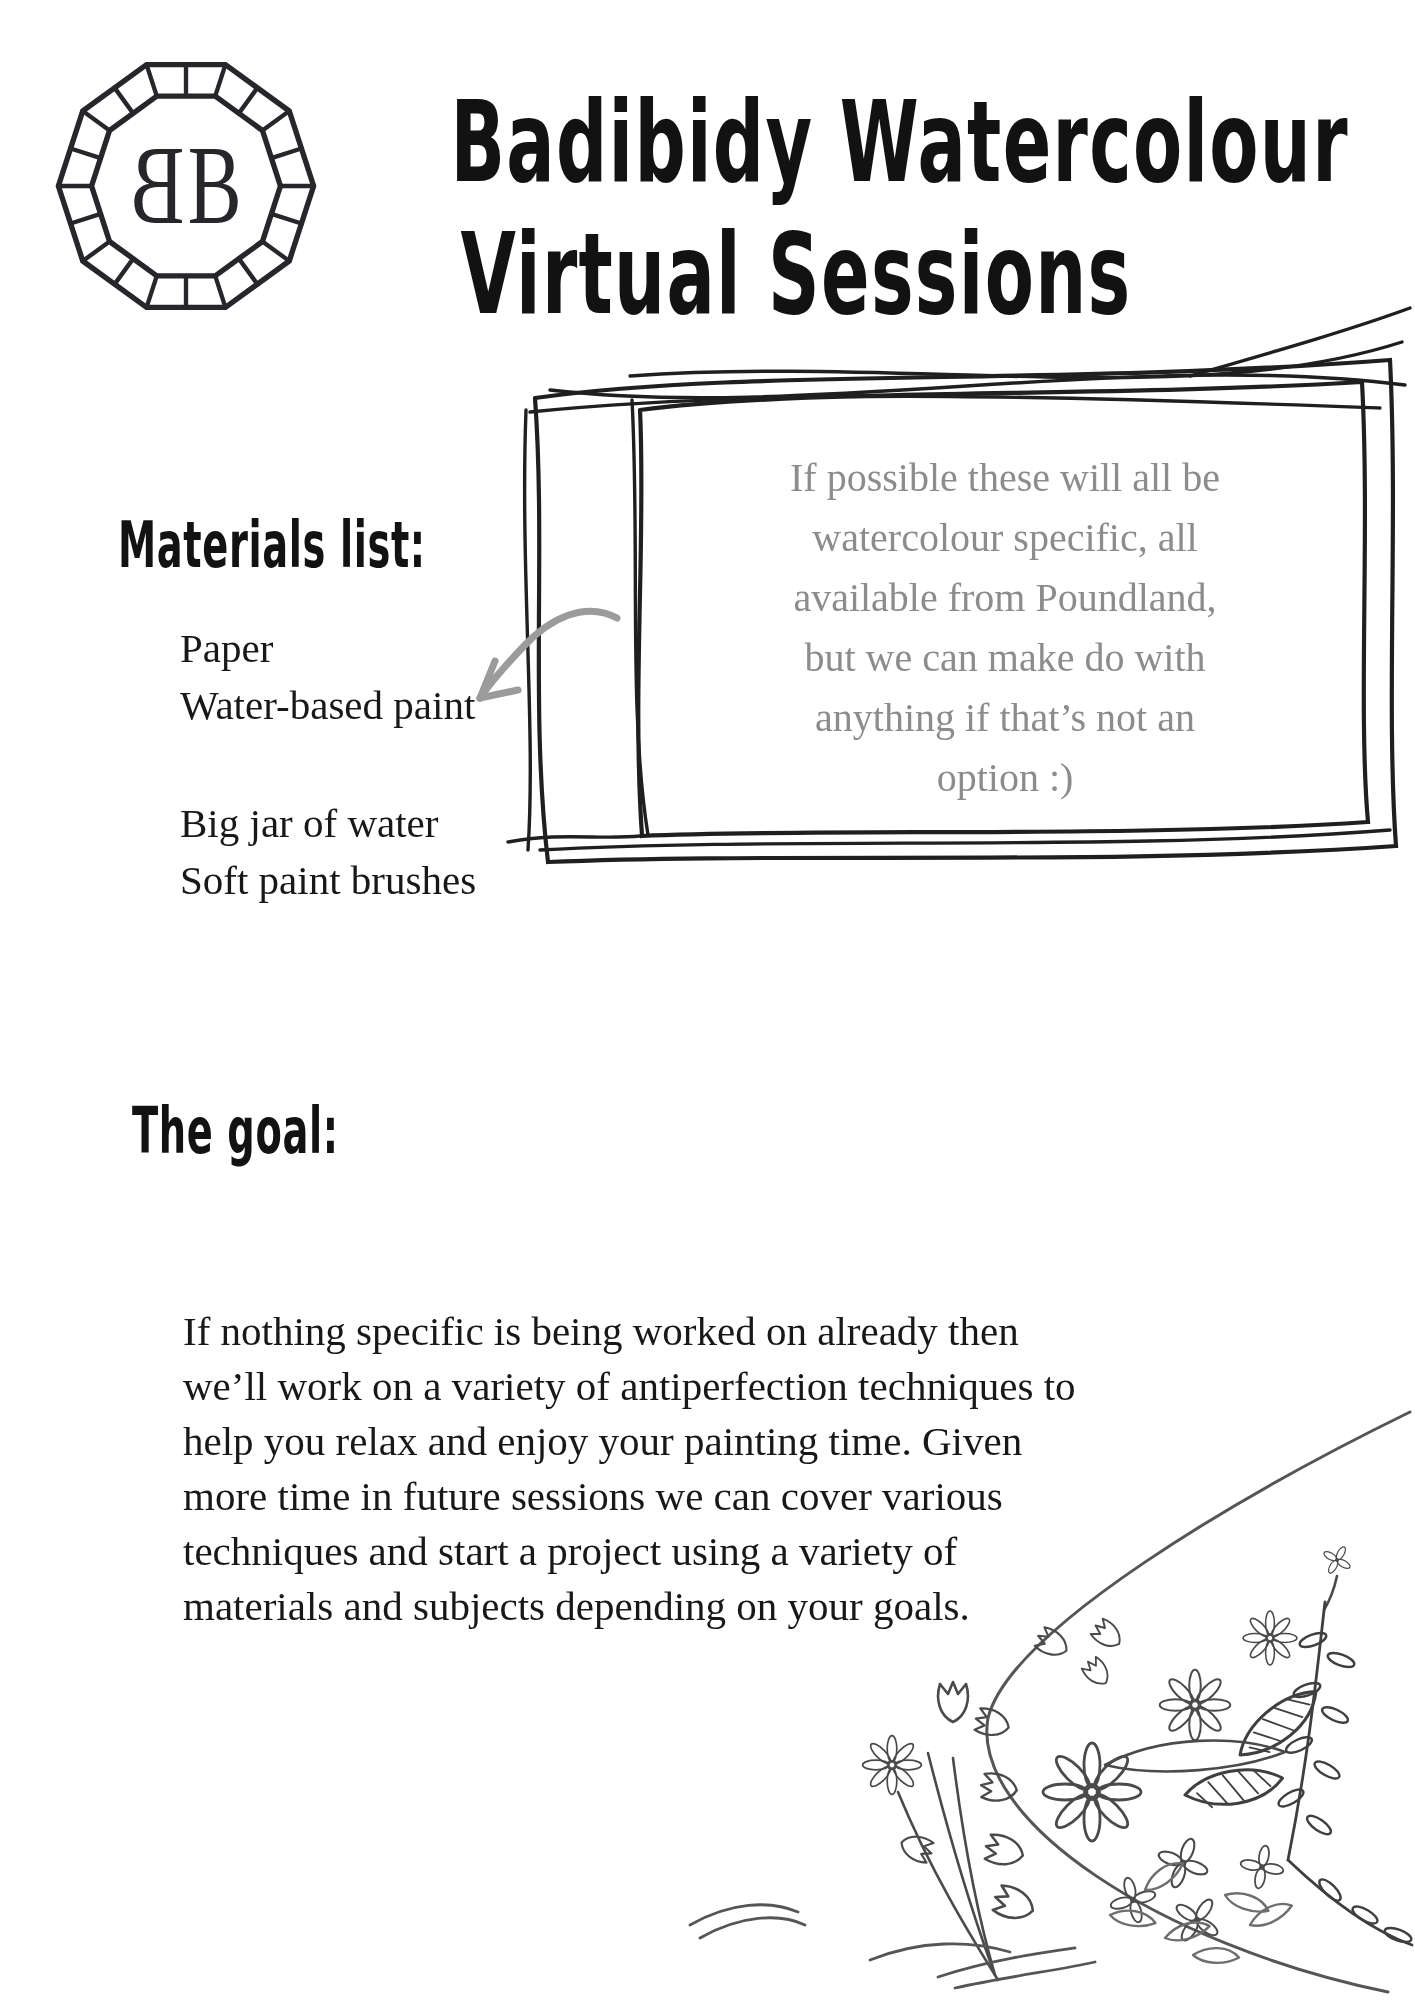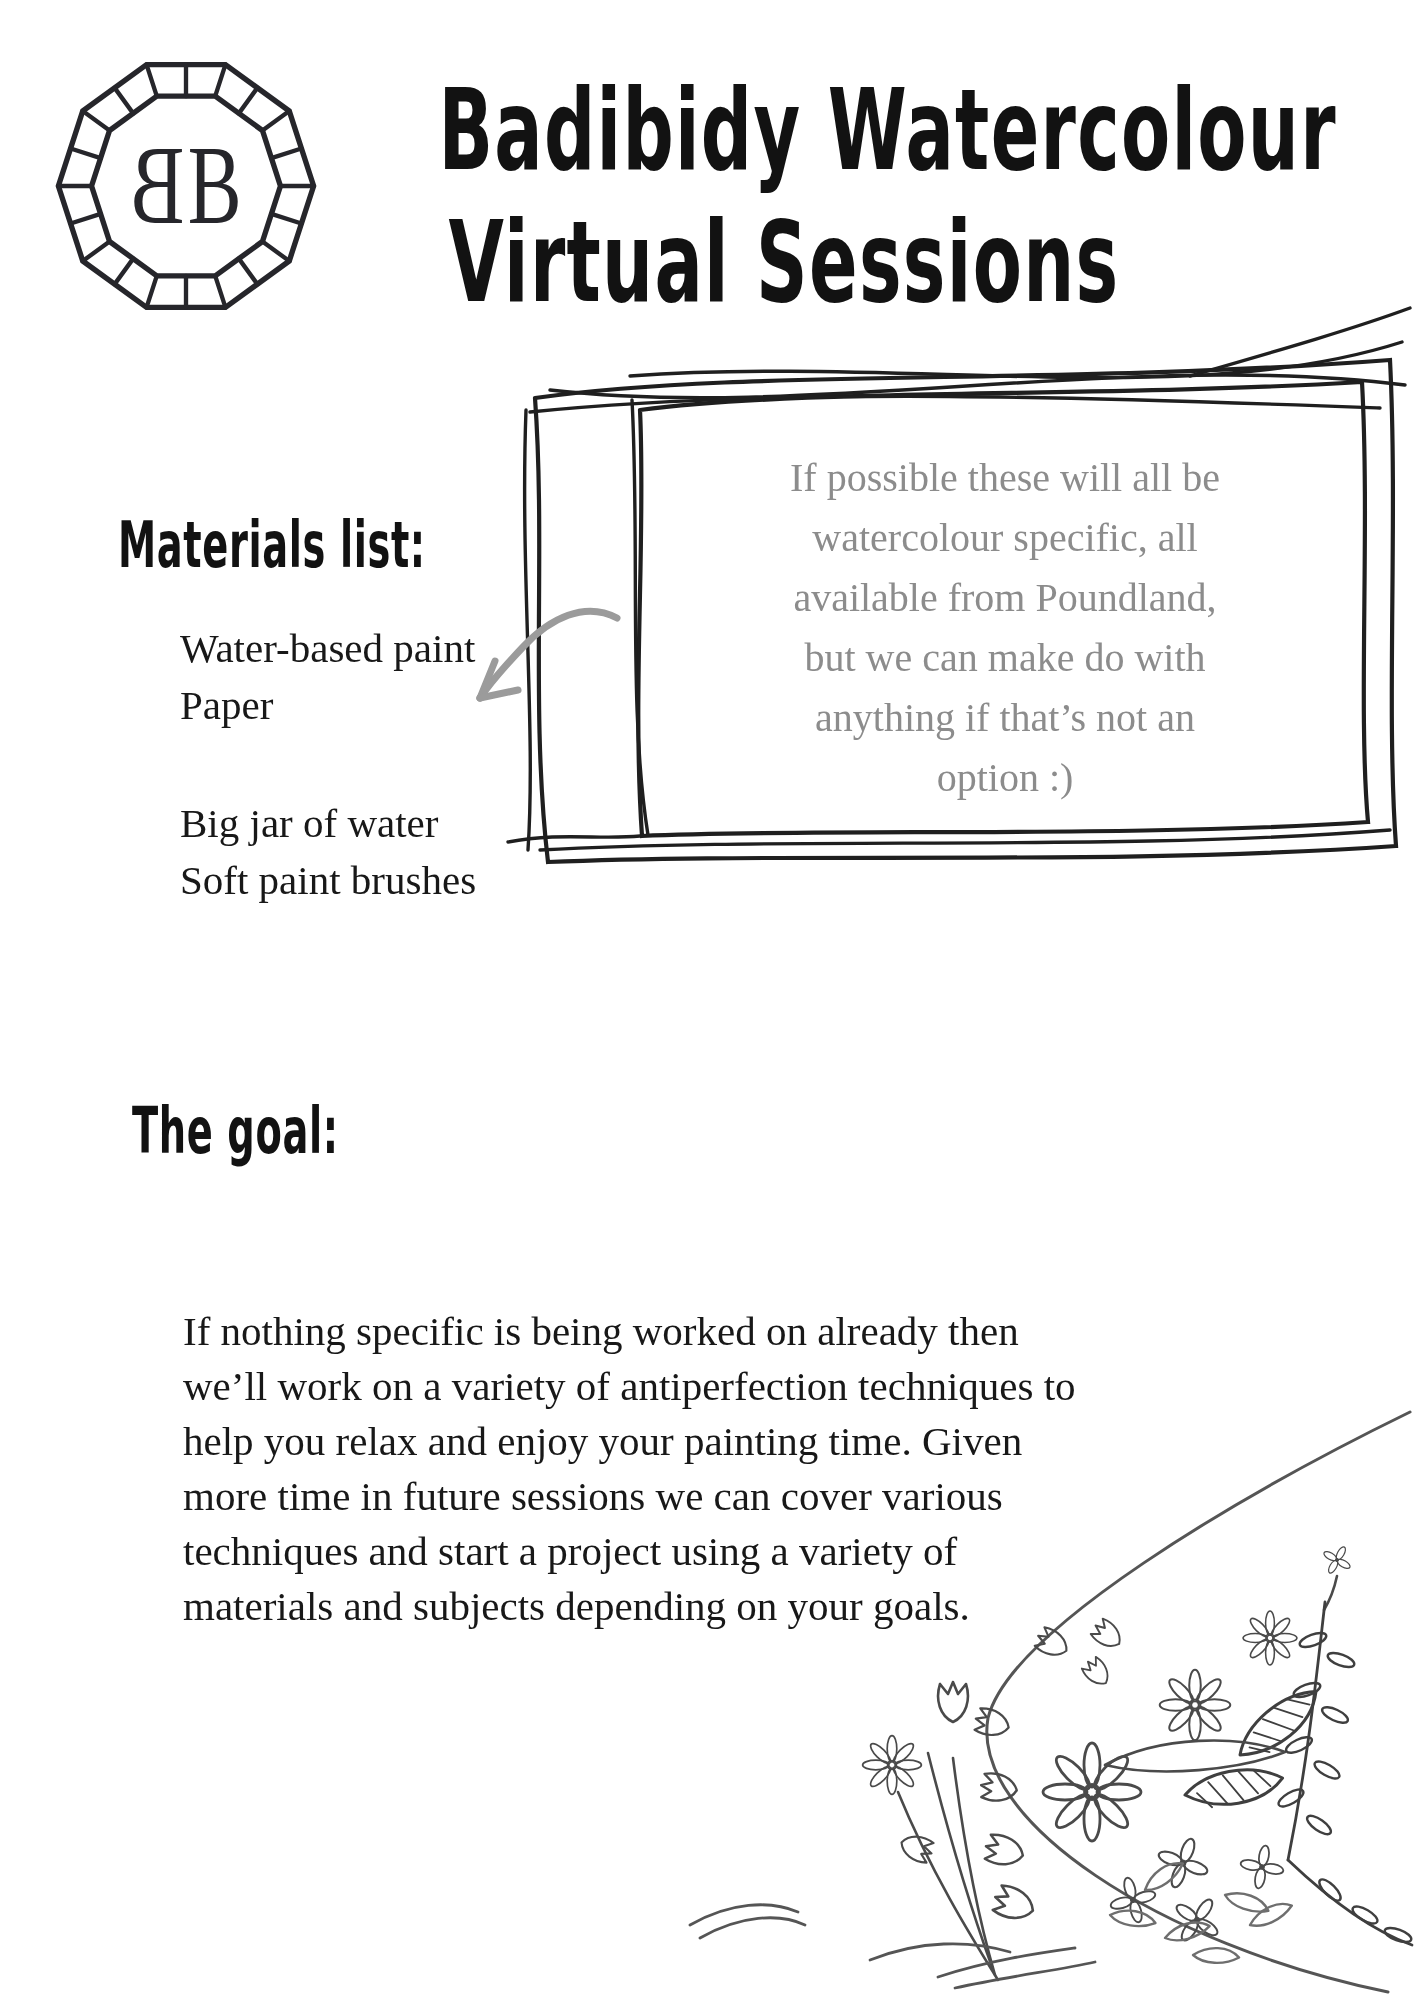--- a/index.html
+++ b/index.html
@@ -80,21 +80,21 @@
     <g font-family="Liberation Serif, serif" font-size="88" fill="#26262b">
       <g transform="translate(105,0) scale(.72,1) translate(-105,0)">
         <g transform="translate(103,0) scale(-1,1)">
           <text x="0" y="134">B</text>
         </g>
         <text x="107" y="134">B</text>
       </g>
     </g>
   </svg>
 
-  <h1 class="title" style="margin:4px;font-weight:bold;text-align:center;">
+  <h1 class="title" style="margin:16px;font-weight:bold;text-align:center;">
     <span class="line">Badibidy Watercolour</span>
     <span class="line">Virtual Sessions</span>
   </h1>
 
   <svg class="note-border" width="925" height="590" viewBox="0 0 925 590" fill="none" stroke="#1f1f1f" stroke-linecap="round">
     <g stroke-width="4.2">
       <path d="M150,120 C320,98 600,108 872,92 C880,240 868,420 878,532 C640,548 330,538 152,546 C142,400 156,250 150,120"></path>
       <path d="M45,108 C260,78 560,96 900,70 C908,230 896,420 906,556 C620,576 300,562 58,572 C40,420 56,260 45,108"></path>
     </g>
     <g stroke-width="3.4">
@@ -118,22 +118,22 @@
 
   <svg class="arrow-svg" width="200" height="140" viewBox="0 0 200 140" fill="none" stroke="#9b9b9b" stroke-width="7" stroke-linecap="round" stroke-linejoin="round">
     <path d="M162,33 C130,16 95,33 68,62 C50,81 35,98 25,113"></path>
     <path d="M25,113 L40,76"></path>
     <path d="M25,113 L63,105"></path>
   </svg>
 
   <h2 class="h-hand h-materials" style="margin:0;">Materials list:</h2>
 
   <div class="materials-list">
+    <div class="item">Paper</div>
     <div class="item">Water-based paint</div>
-    <div class="item">Paper</div>
     <div class="item gap">Big jar of water</div>
     <div class="item">Soft paint brushes</div>
   </div>
 
   <h2 class="h-hand h-goal" style="margin:0;">The goal:</h2>
 
   <p class="goal-para" style="margin:0;">If nothing specific is being worked on already then
 we’ll work on a variety of antiperfection techniques to
 help you relax and enjoy your painting time. Given
 more time in future sessions we can cover various

